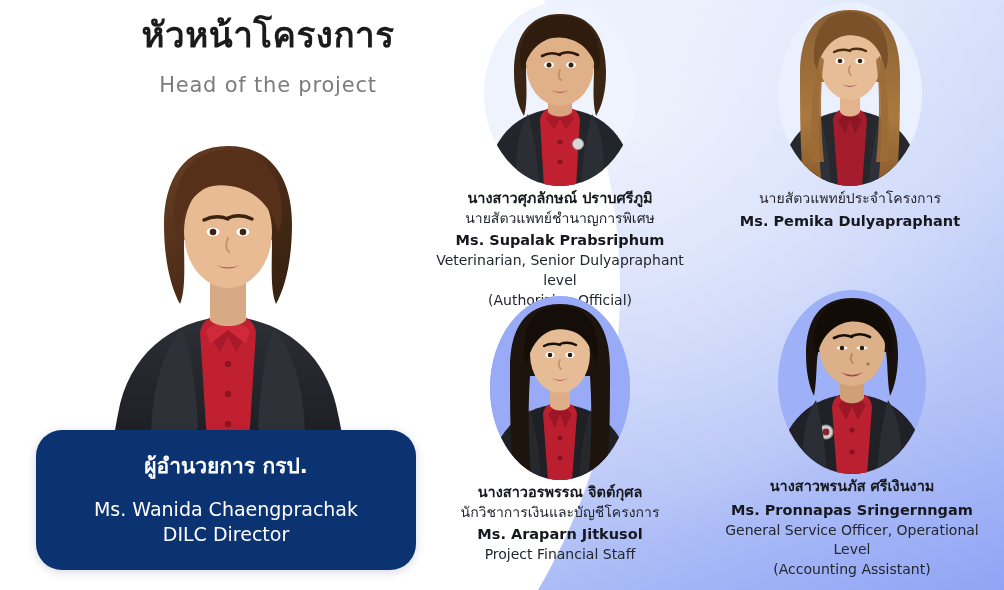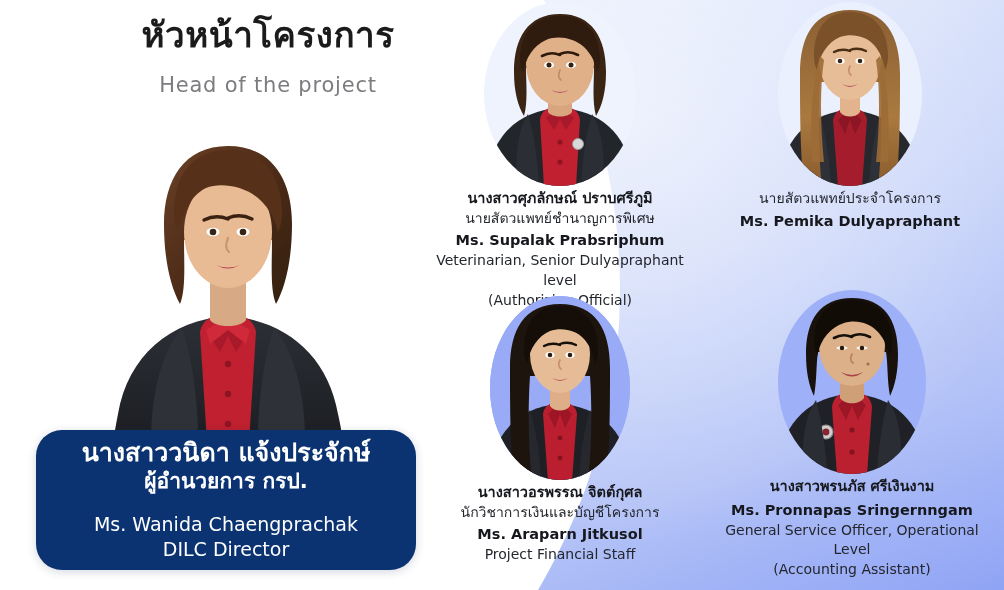--- a/index.html
+++ b/index.html
@@ -146,21 +146,20 @@
 
         <path d="M116 110 q -4 10 1 14" stroke="#c89670" stroke-width="2.2" fill="none" stroke-linecap="round"></path>
 
         <path d="M104 137 q 12 7 24 0 q -12 5 -24 0 Z" fill="#b64050"></path>
         <path d="M104 137 q 12 -5 24 0" stroke="#a93murs" stroke-width="0" fill="none"></path>
       </g>
     </svg>
   </div>
 
   <div class="director-card">
-    <div class="th1">นางสาววนิดา แจ้งประจักษ์</div>
     <div class="th2">ผู้อำนวยการ กรป.</div>
     <div class="en1">Ms. Wanida Chaengprachak</div>
     <div class="en2">DILC Director</div>
   </div>
 
   <div class="staff staff-tl">
     <div class="photo">
       <svg viewBox="0 0 180 185" xmlns="http://www.w3.org/2000/svg">
         <defs>
           <clipPath id="s1c">

